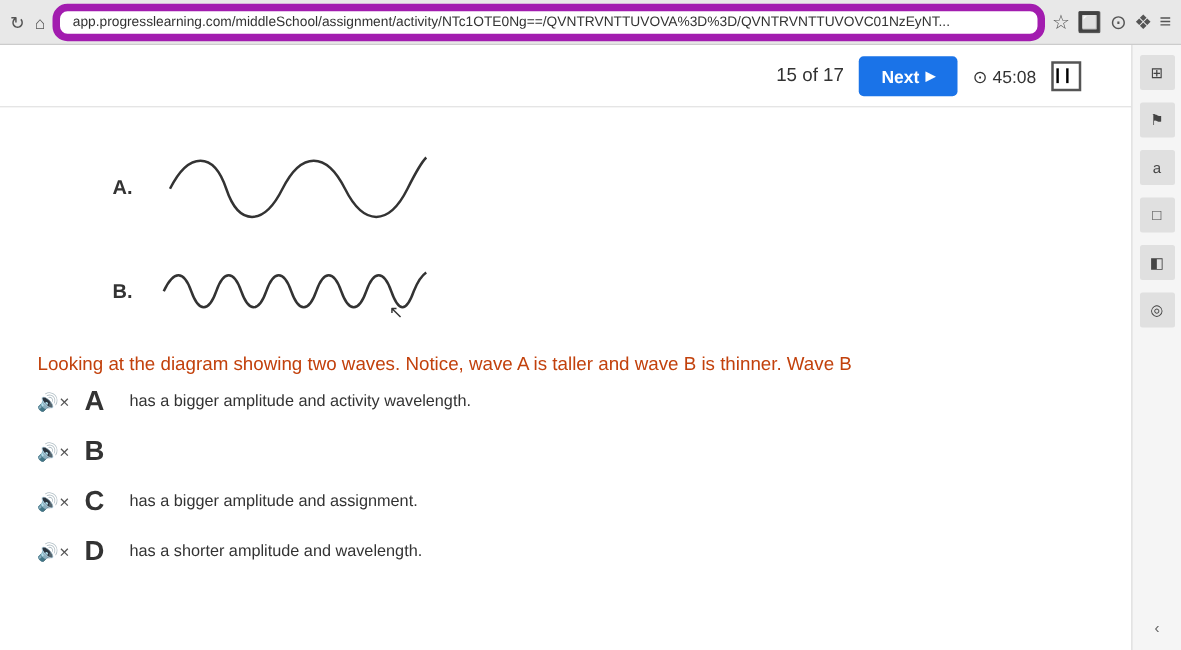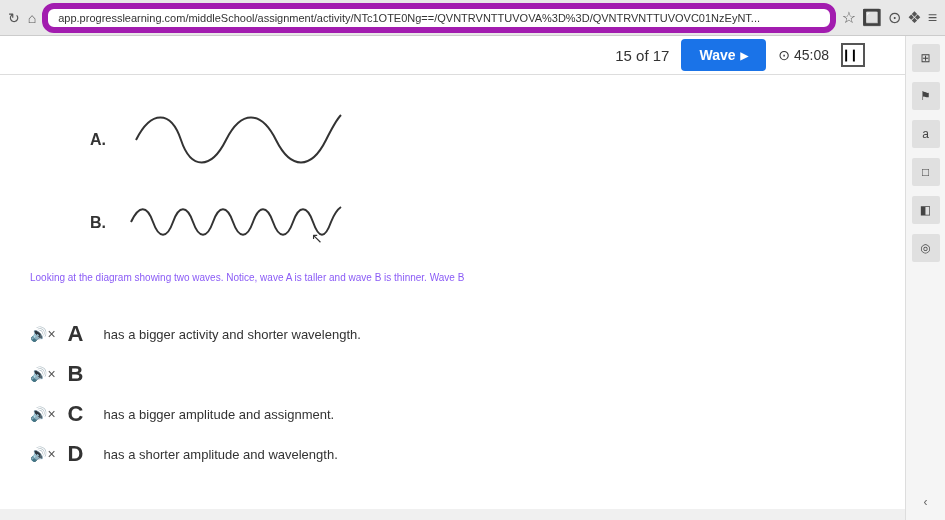--- a/index.html
+++ b/index.html
@@ -44,21 +44,21 @@
     .browser-actions {
       display: flex;
       align-items: center;
       gap: 6px;
       color: #555;
     }
 
     
     .header-bar {
       background: white;
-      height: 39px;
+      height: 50px;
       display: flex;
       align-items: center;
       justify-content: flex-end;
       padding: 0 80px 0 0;
       border-bottom: 1px solid #ddd;
       gap: 12px;
     }
     .progress-text {
       font-size: 15px;
       color: #333;
@@ -168,23 +168,23 @@
       color: #333;
       width: 20px;
       flex-shrink: 0;
     }
     .wave-svg {
       display: block;
     }
 
     
     .question-text {
-      font-size: 10px;
-      color: #8b5cf6;
-      margin-bottom: 36px;
+      font-size: 15px;
+      color: #c2410c;
+      margin-bottom: 4px;
       line-height: 1.5;
     }
 
     
     .answer-options {
       display: flex;
       flex-direction: column;
       gap: 14px;
     }
     .answer-row {
@@ -225,21 +225,21 @@
     <span>☆</span>
     <span>🔲</span>
     <span>⊙</span>
     <span>❖</span>
     <span>≡</span>
   </div>
 </div>
 
 <div class="header-bar">
   <span class="progress-text">15 of 17</span>
-  <button class="next-button">Wave</button>
+  <button class="next-button">Next</button>
   <div class="timer">
     <span>⊙</span>
     <span>45:08</span>
   </div>
   <button class="pause-btn">
     <span>▎▎</span>
   </button>
 </div>
 
 <div class="right-sidebar">
@@ -271,21 +271,21 @@
       </svg>
     </div>
   </div>
 
   <div class="question-text">Looking at the diagram showing two waves. Notice, wave A is taller and wave B is thinner. Wave B</div>
 
   <div class="answer-options">
     <div class="answer-row">
       <span class="speaker-icon">🔊×</span>
       <span class="answer-letter">A</span>
-      <span class="answer-text">has a bigger activity and shorter wavelength.</span>
+      <span class="answer-text">has a bigger amplitude and activity wavelength.</span>
     </div>
     <div class="answer-row">
       <span class="speaker-icon">🔊×</span>
       <span class="answer-letter">B</span>
     </div>
     <div class="answer-row">
       <span class="speaker-icon">🔊×</span>
       <span class="answer-letter">C</span>
       <span class="answer-text">has a bigger amplitude and assignment.</span>
     </div>

